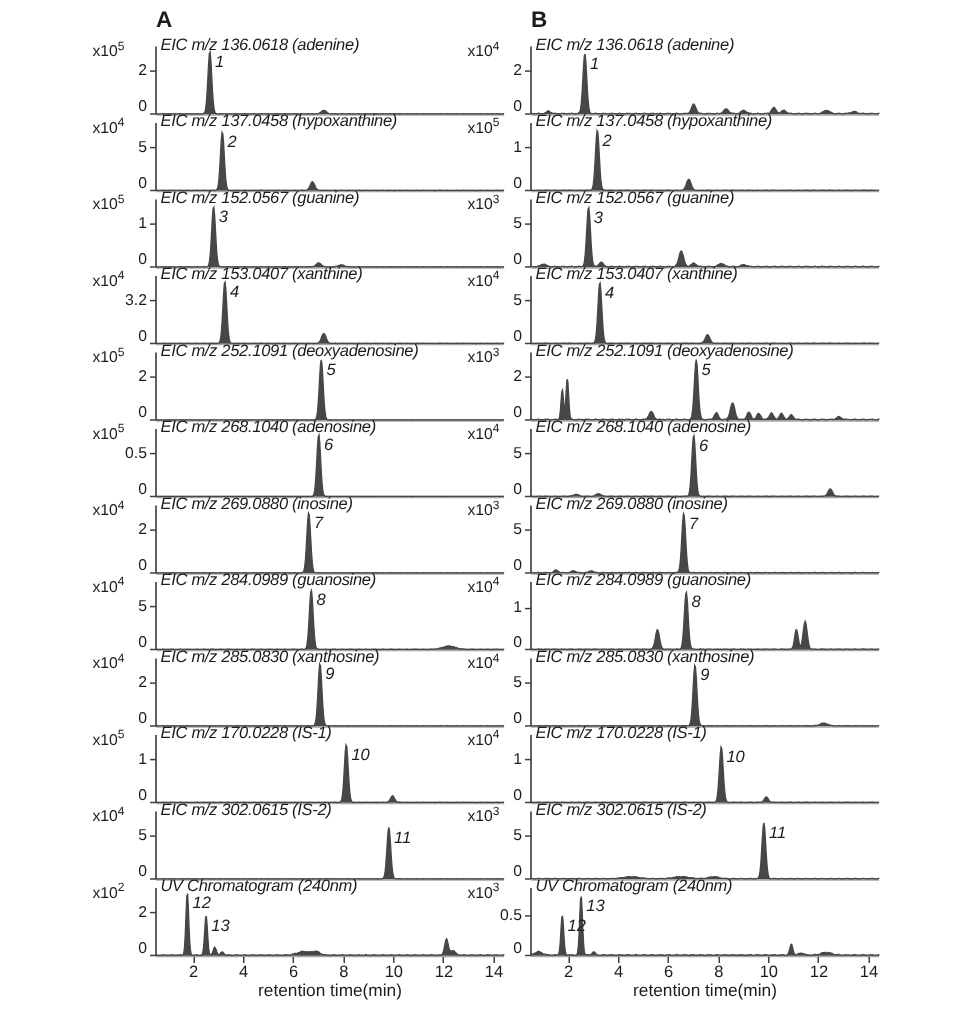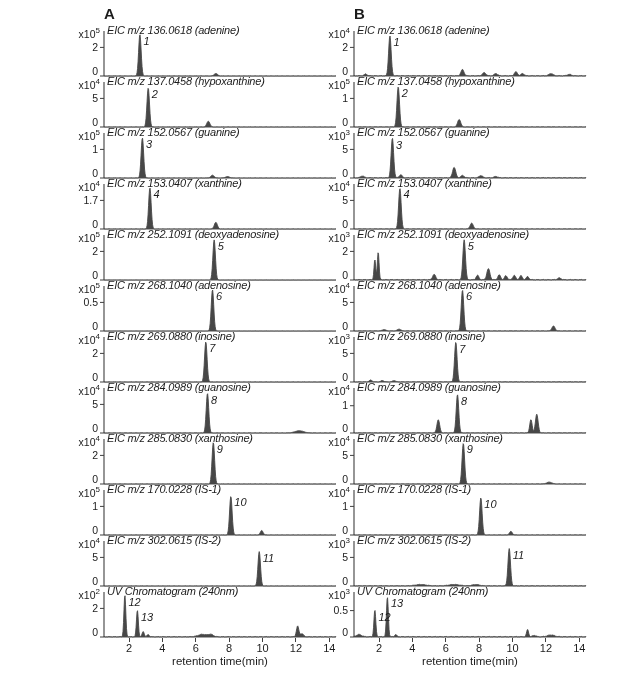--- a/index.html
+++ b/index.html
@@ -5,21 +5,21 @@
   html,body{margin:0;padding:0;background:#ffffff;}
   body{width:635px;height:688px;overflow:hidden;
        font-family:"Liberation Sans",sans-serif;color:#1c1c1c;}
   .figure{position:relative;width:635px;height:688px;background:#fff;}
   .col{position:absolute;top:4px;width:274px;}
   #colA{left:62px;}
   #colB{left:312px;}
   .col-header{height:22px;margin-left:42px;font-weight:bold;font-size:15px;line-height:20px;}
   .panel{position:relative;width:274px;height:51px;}
   .ylab{position:absolute;left:0;top:0;width:42px;height:51px;}
-  .exp{position:absolute;top:0;right:4px;font-size:10.5px;white-space:nowrap;}
+  .exp{position:absolute;top:0;right:21px;font-size:10.5px;white-space:nowrap;}
   .exp sup{font-size:8px;}
   .tickv{position:absolute;right:6px;font-size:10.5px;line-height:13px;}
   .zero{position:absolute;right:6px;top:38.5px;font-size:10.5px;line-height:13px;}
   .plot{position:absolute;left:42px;top:0;width:232px;height:51px;}
   .plot svg{position:absolute;left:0;top:5px;overflow:visible;display:block;}
   .ptitle{position:absolute;left:3px;top:-2px;font-size:11px;font-style:italic;white-space:nowrap;letter-spacing:-0.2px;}
   .peaknum{font-size:11px;font-style:italic;fill:#1c1c1c;}
   .xaxis{position:relative;height:38px;margin-left:42px;width:232px;}
   .xtick{position:absolute;top:0;width:1px;height:4px;background:#3f3f3f;}
   .xnum{position:absolute;top:4px;font-size:11px;transform:translateX(-50%);}
@@ -82,21 +82,21 @@
               <line x1="-4" y1="16.4" x2="0" y2="16.4" stroke="#3f3f3f" stroke-width="1"></line>
               <line x1="-4" y1="45" x2="0" y2="45" stroke="#3f3f3f" stroke-width="1"></line>
               <path d="M0,45L0.00,44.84L0.50,44.85L1.00,44.91L1.50,44.97L2.00,44.96L2.50,44.94L3.00,44.94L3.51,44.96L4.01,44.92L4.51,44.85L5.01,44.83L5.51,44.87L6.01,44.91L6.51,44.91L7.01,44.91L7.51,44.95L8.01,44.99L8.51,44.98L9.01,44.91L9.51,44.86L10.01,44.88L10.52,44.89L11.02,44.87L11.52,44.85L12.02,44.90L12.52,44.97L13.02,44.99L13.52,44.95L14.02,44.92L14.52,44.93L15.02,44.92L15.52,44.87L16.02,44.82L16.52,44.85L17.02,44.92L17.53,44.95L18.03,44.93L18.53,44.94L19.03,44.97L19.53,44.98L20.03,44.91L20.53,44.85L21.03,44.85L21.53,44.89L22.03,44.89L22.53,44.88L23.03,44.90L23.53,44.97L24.03,45.00L24.54,44.96L25.04,44.90L25.54,44.89L26.04,44.91L26.54,44.88L27.04,44.84L27.54,44.85L28.04,44.92L28.54,44.97L29.04,44.96L29.54,44.93L30.04,44.94L30.54,44.96L31.04,44.92L31.55,44.85L32.05,44.83L32.55,44.87L33.05,44.91L33.55,44.89L34.05,44.81L34.55,44.59L35.05,43.85L35.55,41.90L36.05,37.89L36.55,31.21L37.05,22.21L37.55,12.83L38.05,6.22L38.56,5.17L39.06,10.18L39.56,19.07L40.06,28.52L40.56,36.03L41.06,40.81L41.56,43.31L42.06,44.38L42.56,44.71L43.06,44.79L43.56,44.85L44.06,44.92L44.56,44.94L45.06,44.93L45.57,44.94L46.07,44.98L46.57,44.97L47.07,44.91L47.57,44.85L48.07,44.85L48.57,44.89L49.07,44.89L49.57,44.88L50.07,44.90L50.57,44.97L51.07,45.00L51.57,44.96L52.07,44.90L52.58,44.90L53.08,44.91L53.58,44.88L54.08,44.84L54.58,44.85L55.08,44.92L55.58,44.97L56.08,44.96L56.58,44.93L57.08,44.95L57.58,44.96L58.08,44.92L58.58,44.85L59.08,44.83L59.59,44.88L60.09,44.91L60.59,44.91L61.09,44.91L61.59,44.96L62.09,45.00L62.59,44.97L63.09,44.90L63.59,44.87L64.09,44.88L64.59,44.89L65.09,44.86L65.59,44.86L66.09,44.91L66.60,44.98L67.10,44.98L67.60,44.94L68.10,44.92L68.60,44.93L69.10,44.92L69.60,44.86L70.10,44.82L70.60,44.86L71.10,44.92L71.60,44.94L72.10,44.93L72.60,44.94L73.11,44.98L73.61,44.97L74.11,44.91L74.61,44.85L75.11,44.85L75.61,44.89L76.11,44.89L76.61,44.88L77.11,44.91L77.61,44.97L78.11,45.00L78.61,44.95L79.11,44.90L79.61,44.90L80.12,44.91L80.62,44.88L81.12,44.83L81.62,44.85L82.12,44.92L82.62,44.97L83.12,44.95L83.62,44.93L84.12,44.95L84.62,44.96L85.12,44.91L85.62,44.85L86.12,44.83L86.62,44.88L87.13,44.91L87.63,44.91L88.13,44.91L88.63,44.96L89.13,45.00L89.63,44.97L90.13,44.90L90.63,44.87L91.13,44.88L91.63,44.89L92.13,44.86L92.63,44.86L93.13,44.92L93.63,44.98L94.14,44.98L94.64,44.94L95.14,44.92L95.64,44.93L96.14,44.92L96.64,44.86L97.14,44.82L97.64,44.87L98.14,44.93L98.64,44.94L99.14,44.93L99.64,44.94L100.14,44.98L100.64,44.97L101.15,44.90L101.65,44.85L102.15,44.86L102.65,44.88L103.15,44.87L103.65,44.83L104.15,44.82L104.65,44.79L105.15,44.64L105.65,44.33L106.15,43.91L106.65,43.46L107.15,42.99L107.65,42.54L108.16,42.24L108.66,42.23L109.16,42.49L109.66,42.90L110.16,43.35L110.66,43.80L111.16,44.22L111.66,44.53L112.16,44.68L112.66,44.73L113.16,44.78L113.66,44.86L114.16,44.90L114.66,44.90L115.17,44.91L115.67,44.96L116.17,45.00L116.67,44.96L117.17,44.89L117.67,44.85L118.17,44.85L118.67,44.82L119.17,44.73L119.67,44.65L120.17,44.59L120.67,44.50L121.17,44.31L121.67,44.07L122.18,43.87L122.68,43.73L123.18,43.61L123.68,43.54L124.18,43.58L124.68,43.76L125.18,43.99L125.68,44.20L126.18,44.38L126.68,44.57L127.18,44.74L127.68,44.82L128.18,44.81L128.68,44.80L129.19,44.84L129.69,44.88L130.19,44.88L130.69,44.87L131.19,44.91L131.69,44.98L132.19,45.00L132.69,44.95L133.19,44.90L133.69,44.90L134.19,44.91L134.69,44.87L135.19,44.83L135.69,44.86L136.20,44.93L136.70,44.97L137.20,44.95L137.70,44.93L138.20,44.96L138.70,44.96L139.20,44.91L139.70,44.84L140.20,44.84L140.70,44.88L141.20,44.91L141.70,44.90L142.20,44.91L142.71,44.96L143.21,45.00L143.71,44.96L144.21,44.89L144.71,44.87L145.21,44.89L145.71,44.88L146.21,44.85L146.71,44.86L147.21,44.92L147.71,44.98L148.21,44.97L148.71,44.93L149.21,44.93L149.72,44.94L150.22,44.91L150.72,44.85L151.22,44.83L151.72,44.87L152.22,44.93L152.72,44.94L153.22,44.92L153.72,44.95L154.22,44.98L154.72,44.97L155.22,44.90L155.72,44.85L156.22,44.86L156.73,44.89L157.23,44.88L157.73,44.87L158.23,44.91L158.73,44.98L159.23,44.99L159.73,44.94L160.23,44.90L160.73,44.91L161.23,44.91L161.73,44.87L162.23,44.83L162.73,44.86L163.23,44.93L163.74,44.97L164.24,44.95L164.74,44.94L165.24,44.96L165.74,44.96L166.24,44.90L166.74,44.84L167.24,44.84L167.74,44.89L168.24,44.91L168.74,44.90L169.24,44.91L169.74,44.97L170.24,45.00L170.75,44.96L171.25,44.89L171.75,44.87L172.25,44.89L172.75,44.88L173.25,44.85L173.75,44.86L174.25,44.93L174.75,44.98L175.25,44.97L175.75,44.93L176.25,44.93L176.75,44.94L177.25,44.91L177.76,44.85L178.26,44.83L178.76,44.88L179.26,44.93L179.76,44.93L180.26,44.92L180.76,44.95L181.26,44.99L181.76,44.96L182.26,44.89L182.76,44.85L183.26,44.87L183.76,44.89L184.26,44.88L184.77,44.87L185.27,44.92L185.77,44.98L186.27,44.99L186.77,44.94L187.27,44.90L187.77,44.91L188.27,44.91L188.77,44.86L189.27,44.83L189.77,44.86L190.27,44.94L190.77,44.96L191.27,44.94L191.78,44.94L192.28,44.96L192.78,44.96L193.28,44.90L193.78,44.84L194.28,44.84L194.78,44.89L195.28,44.91L195.78,44.90L196.28,44.92L196.78,44.97L197.28,45.00L197.78,44.95L198.28,44.89L198.79,44.87L199.29,44.89L199.79,44.88L200.29,44.85L200.79,44.86L201.29,44.93L201.79,44.98L202.29,44.97L202.79,44.93L203.29,44.93L203.79,44.94L204.29,44.91L204.79,44.84L205.29,44.83L205.80,44.88L206.30,44.93L206.80,44.93L207.30,44.92L207.80,44.95L208.30,44.99L208.80,44.96L209.30,44.89L209.80,44.85L210.30,44.87L210.80,44.89L211.30,44.88L211.80,44.87L212.31,44.92L212.81,44.99L213.31,44.99L213.81,44.94L214.31,44.90L214.81,44.91L215.31,44.91L215.81,44.86L216.31,44.83L216.81,44.87L217.31,44.94L217.81,44.96L218.31,44.94L218.81,44.94L219.32,44.96L219.82,44.96L220.32,44.90L220.82,44.84L221.32,44.84L221.82,44.89L222.32,44.91L222.82,44.90L223.32,44.92L223.82,44.97L224.32,45.00L224.82,44.95L225.32,44.89L225.82,44.88L226.33,44.89L226.83,44.88L227.33,44.85L227.83,44.86L228.33,44.93L228.83,44.98L229.33,44.97L229.83,44.93L230.33,44.93L230.83,44.94L231.33,44.90L231.83,44.84L232,45" fill="#474747" stroke="#474747" stroke-width="0.9" fill-rule="nonzero"></path>
               <text x="41.9" y="15.0" class="peaknum">3</text>
             </svg>
           </div>
         </div>
         <div class="panel">
           <div class="ylab">
             <span class="exp">x10<sup>4</sup></span>
-            <span class="tickv" style="top: 14.9px;">1.7</span>
+            <span class="tickv" style="top: 14.9px;">3.2</span>
             <span class="zero">0</span>
           </div>
           <div class="plot">
             <div class="ptitle">EIC m/z 153.0407 (xanthine)</div>
             <svg width="232" height="46" viewBox="0 0 232 46">
               <line x1="0" y1="45.3" x2="232" y2="45.3" stroke="#a6a6a6" stroke-width="1.6"></line>
               <line x1="0" y1="0" x2="0" y2="45" stroke="#3f3f3f" stroke-width="1.1"></line>
               <line x1="-4" y1="16.4" x2="0" y2="16.4" stroke="#3f3f3f" stroke-width="1"></line>
               <line x1="-4" y1="45" x2="0" y2="45" stroke="#3f3f3f" stroke-width="1"></line>
               <path d="M0,45L0.00,44.84L0.50,44.85L1.00,44.91L1.50,44.97L2.00,44.96L2.50,44.94L3.00,44.94L3.51,44.96L4.01,44.92L4.51,44.85L5.01,44.83L5.51,44.87L6.01,44.91L6.51,44.91L7.01,44.91L7.51,44.95L8.01,44.99L8.51,44.98L9.01,44.91L9.51,44.86L10.01,44.88L10.52,44.89L11.02,44.87L11.52,44.85L12.02,44.90L12.52,44.97L13.02,44.99L13.52,44.95L14.02,44.92L14.52,44.93L15.02,44.92L15.52,44.87L16.02,44.82L16.52,44.85L17.02,44.92L17.53,44.95L18.03,44.93L18.53,44.94L19.03,44.97L19.53,44.98L20.03,44.91L20.53,44.85L21.03,44.85L21.53,44.89L22.03,44.89L22.53,44.88L23.03,44.90L23.53,44.97L24.03,45.00L24.54,44.96L25.04,44.90L25.54,44.89L26.04,44.91L26.54,44.88L27.04,44.84L27.54,44.85L28.04,44.92L28.54,44.97L29.04,44.96L29.54,44.93L30.04,44.94L30.54,44.96L31.04,44.92L31.55,44.85L32.05,44.83L32.55,44.87L33.05,44.91L33.55,44.91L34.05,44.91L34.55,44.95L35.05,45.00L35.55,44.97L36.05,44.90L36.55,44.86L37.05,44.88L37.55,44.89L38.05,44.86L38.56,44.85L39.06,44.91L39.56,44.98L40.06,44.98L40.56,44.94L41.06,44.90L41.56,44.83L42.06,44.55L42.56,43.69L43.06,41.67L43.56,37.65L44.06,30.87L44.56,21.63L45.06,11.95L45.57,5.19L46.07,4.16L46.57,9.25L47.07,18.27L47.57,27.92L48.07,35.68L48.57,40.66L49.07,43.23L49.57,44.32L50.07,44.74L50.57,44.93L51.07,44.99L51.57,44.96L52.07,44.90L52.58,44.90L53.08,44.91L53.58,44.88L54.08,44.84L54.58,44.85L55.08,44.92L55.58,44.97L56.08,44.96L56.58,44.93L57.08,44.95L57.58,44.96L58.08,44.92L58.58,44.85L59.08,44.83L59.59,44.88L60.09,44.91L60.59,44.91L61.09,44.91L61.59,44.96L62.09,45.00L62.59,44.97L63.09,44.90L63.59,44.87L64.09,44.88L64.59,44.89L65.09,44.86L65.59,44.86L66.09,44.91L66.60,44.98L67.10,44.98L67.60,44.94L68.10,44.92L68.60,44.93L69.10,44.92L69.60,44.86L70.10,44.82L70.60,44.86L71.10,44.92L71.60,44.94L72.10,44.93L72.60,44.94L73.11,44.98L73.61,44.97L74.11,44.91L74.61,44.85L75.11,44.85L75.61,44.89L76.11,44.89L76.61,44.88L77.11,44.91L77.61,44.97L78.11,45.00L78.61,44.95L79.11,44.90L79.61,44.90L80.12,44.91L80.62,44.88L81.12,44.83L81.62,44.85L82.12,44.92L82.62,44.97L83.12,44.95L83.62,44.93L84.12,44.95L84.62,44.96L85.12,44.91L85.62,44.85L86.12,44.83L86.62,44.88L87.13,44.91L87.63,44.91L88.13,44.91L88.63,44.96L89.13,45.00L89.63,44.97L90.13,44.90L90.63,44.87L91.13,44.88L91.63,44.89L92.13,44.86L92.63,44.86L93.13,44.92L93.63,44.98L94.14,44.98L94.64,44.94L95.14,44.92L95.64,44.93L96.14,44.92L96.64,44.86L97.14,44.82L97.64,44.87L98.14,44.93L98.64,44.94L99.14,44.93L99.64,44.94L100.14,44.98L100.64,44.97L101.15,44.90L101.65,44.85L102.15,44.86L102.65,44.89L103.15,44.89L103.65,44.87L104.15,44.91L104.65,44.98L105.15,45.00L105.65,44.95L106.15,44.90L106.65,44.88L107.15,44.86L107.65,44.73L108.16,44.50L108.66,44.14L109.16,43.57L109.66,42.64L110.16,41.39L110.66,40.06L111.16,38.97L111.66,38.40L112.16,38.47L112.66,39.19L113.16,40.39L113.66,41.75L114.16,42.94L114.66,43.80L115.17,44.35L115.67,44.71L116.17,44.90L116.67,44.93L117.17,44.88L117.67,44.87L118.17,44.89L118.67,44.89L119.17,44.86L119.67,44.86L120.17,44.92L120.67,44.98L121.17,44.98L121.67,44.94L122.18,44.92L122.68,44.94L123.18,44.91L123.68,44.85L124.18,44.82L124.68,44.87L125.18,44.93L125.68,44.94L126.18,44.93L126.68,44.95L127.18,44.98L127.68,44.97L128.18,44.90L128.68,44.85L129.19,44.86L129.69,44.89L130.19,44.88L130.69,44.87L131.19,44.91L131.69,44.98L132.19,45.00L132.69,44.95L133.19,44.90L133.69,44.90L134.19,44.91L134.69,44.87L135.19,44.83L135.69,44.86L136.20,44.93L136.70,44.97L137.20,44.95L137.70,44.93L138.20,44.96L138.70,44.96L139.20,44.91L139.70,44.84L140.20,44.84L140.70,44.88L141.20,44.91L141.70,44.90L142.20,44.91L142.71,44.96L143.21,45.00L143.71,44.96L144.21,44.89L144.71,44.87L145.21,44.89L145.71,44.88L146.21,44.85L146.71,44.86L147.21,44.92L147.71,44.98L148.21,44.97L148.71,44.93L149.21,44.93L149.72,44.94L150.22,44.91L150.72,44.85L151.22,44.83L151.72,44.87L152.22,44.93L152.72,44.94L153.22,44.92L153.72,44.95L154.22,44.98L154.72,44.97L155.22,44.90L155.72,44.85L156.22,44.86L156.73,44.89L157.23,44.88L157.73,44.87L158.23,44.91L158.73,44.98L159.23,44.99L159.73,44.94L160.23,44.90L160.73,44.91L161.23,44.91L161.73,44.87L162.23,44.83L162.73,44.86L163.23,44.93L163.74,44.97L164.24,44.95L164.74,44.94L165.24,44.96L165.74,44.96L166.24,44.90L166.74,44.84L167.24,44.84L167.74,44.89L168.24,44.91L168.74,44.90L169.24,44.91L169.74,44.97L170.24,45.00L170.75,44.96L171.25,44.89L171.75,44.87L172.25,44.89L172.75,44.88L173.25,44.85L173.75,44.86L174.25,44.93L174.75,44.98L175.25,44.97L175.75,44.93L176.25,44.93L176.75,44.94L177.25,44.91L177.76,44.85L178.26,44.83L178.76,44.88L179.26,44.93L179.76,44.93L180.26,44.92L180.76,44.95L181.26,44.99L181.76,44.96L182.26,44.89L182.76,44.85L183.26,44.87L183.76,44.89L184.26,44.88L184.77,44.87L185.27,44.92L185.77,44.98L186.27,44.99L186.77,44.94L187.27,44.90L187.77,44.91L188.27,44.91L188.77,44.86L189.27,44.83L189.77,44.86L190.27,44.94L190.77,44.96L191.27,44.94L191.78,44.94L192.28,44.96L192.78,44.96L193.28,44.90L193.78,44.84L194.28,44.84L194.78,44.89L195.28,44.91L195.78,44.90L196.28,44.92L196.78,44.97L197.28,45.00L197.78,44.95L198.28,44.89L198.79,44.87L199.29,44.89L199.79,44.88L200.29,44.85L200.79,44.86L201.29,44.93L201.79,44.98L202.29,44.97L202.79,44.93L203.29,44.93L203.79,44.94L204.29,44.91L204.79,44.84L205.29,44.83L205.80,44.88L206.30,44.93L206.80,44.93L207.30,44.92L207.80,44.95L208.30,44.99L208.80,44.96L209.30,44.89L209.80,44.85L210.30,44.87L210.80,44.89L211.30,44.88L211.80,44.87L212.31,44.92L212.81,44.99L213.31,44.99L213.81,44.94L214.31,44.90L214.81,44.91L215.31,44.91L215.81,44.86L216.31,44.83L216.81,44.87L217.31,44.94L217.81,44.96L218.31,44.94L218.81,44.94L219.32,44.96L219.82,44.96L220.32,44.90L220.82,44.84L221.32,44.84L221.82,44.89L222.32,44.91L222.82,44.90L223.32,44.92L223.82,44.97L224.32,45.00L224.82,44.95L225.32,44.89L225.82,44.88L226.33,44.89L226.83,44.88L227.33,44.85L227.83,44.86L228.33,44.93L228.83,44.98L229.33,44.97L229.83,44.93L230.33,44.93L230.83,44.94L231.33,44.90L231.83,44.84L232,45" fill="#474747" stroke="#474747" stroke-width="0.9" fill-rule="nonzero"></path>

